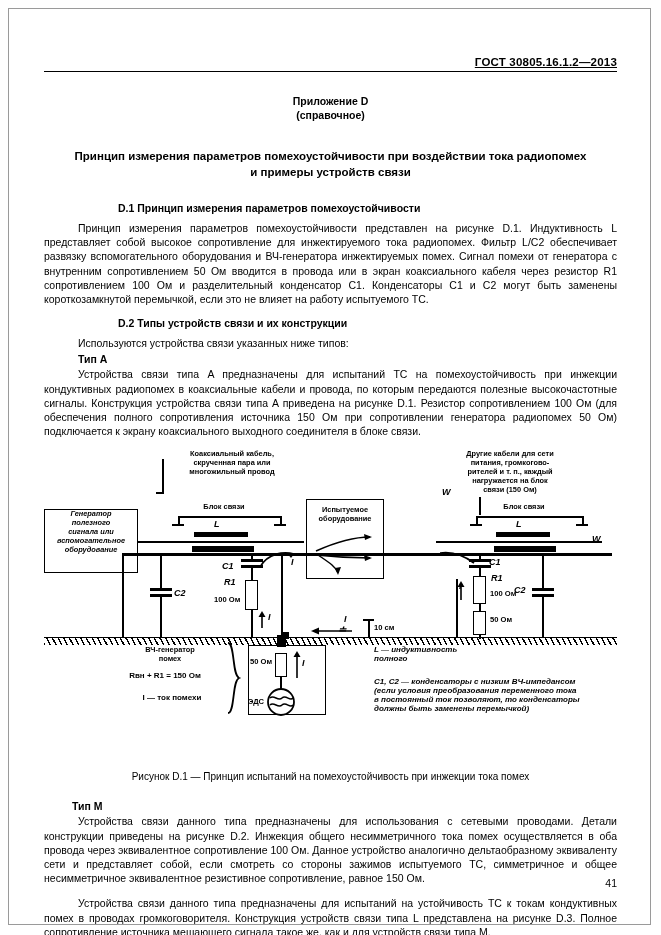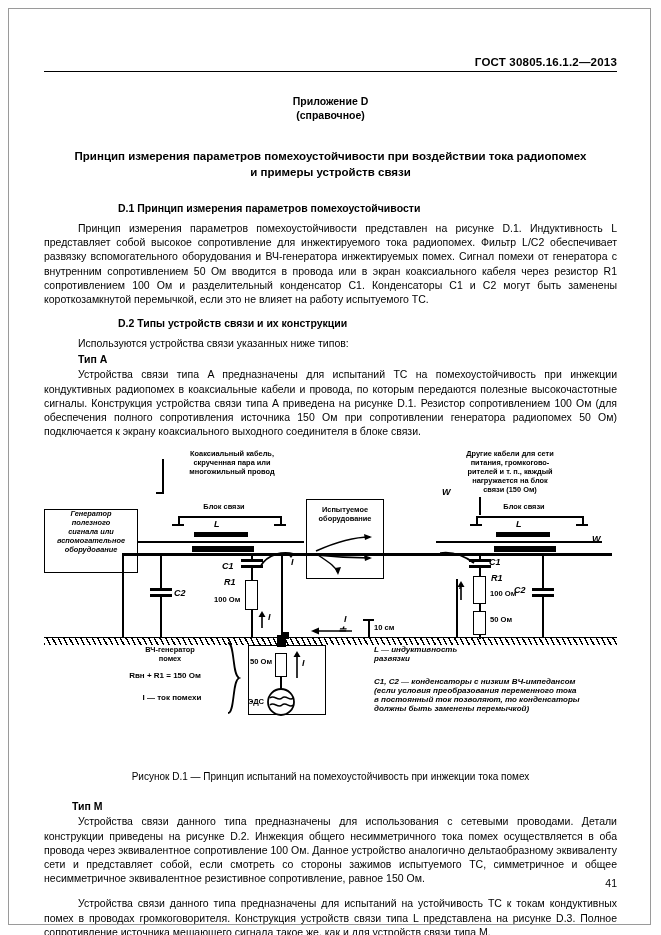--- a/index.html
+++ b/index.html
@@ -34,20 +34,21 @@
     top: 56px;
     width: 573px;
   }
   .doc-header {
     text-align: right;
     font-size: 11.5px;
     font-weight: bold;
     letter-spacing: 0.2px;
     color: #000;
     border-bottom: none;
+    text-decoration: underline;
   }
   .hr-line {
     border-top: 1px solid #000;
     margin-top: 3px;
     margin-bottom: 22px;
   }
   .appendix {
     text-align: center;
     font-size: 10.5px;
     font-weight: bold;
@@ -328,21 +329,21 @@
       <div class="ln" style="left:236px; top:227px; width:1.8px; height:14px;"></div>
       <svg style="position:absolute; left:221px; top:238px;" width="32" height="32">
         <circle cx="16" cy="15" r="13" stroke="#000" stroke-width="1.8" fill="#fff"></circle>
         <path d="M5,11 C9,7 13,15 17,11 C21,7 25,15 28,11" stroke="#000" stroke-width="1.5" fill="none"></path>
         <path d="M5,18 C9,14 13,22 17,18 C21,14 25,22 28,18" stroke="#000" stroke-width="1.5" fill="none"></path>
       </svg>
       <div class="lbl left" style="left:204px; top:248px; width:24px; font-size:7.6px;">ЭДС</div>
       <div class="ln" style="left:236px; top:266px; width:1.8px; height:0px;"></div>
 
       <div class="lbl left" style="left:330px; top:196px; width:200px; font-size:8px; font-style:italic;">L — индуктивность
-развязки</div>
+полного</div>
       <div class="lbl left" style="left:330px; top:228px; width:240px; font-size:8px; font-style:italic;">C1, C2 — конденсаторы с низким ВЧ-импедансом
 (если условия преобразования переменного тока
 в постоянный ток позволяют, то конденсаторы
 должны быть заменены перемычкой)</div>
 
     </div>
 
     <div class="fig-caption">Рисунок D.1 — Принцип испытаний на помехоустойчивость при инжекции тока помех</div>
 
     <div style="height:18px"></div>

